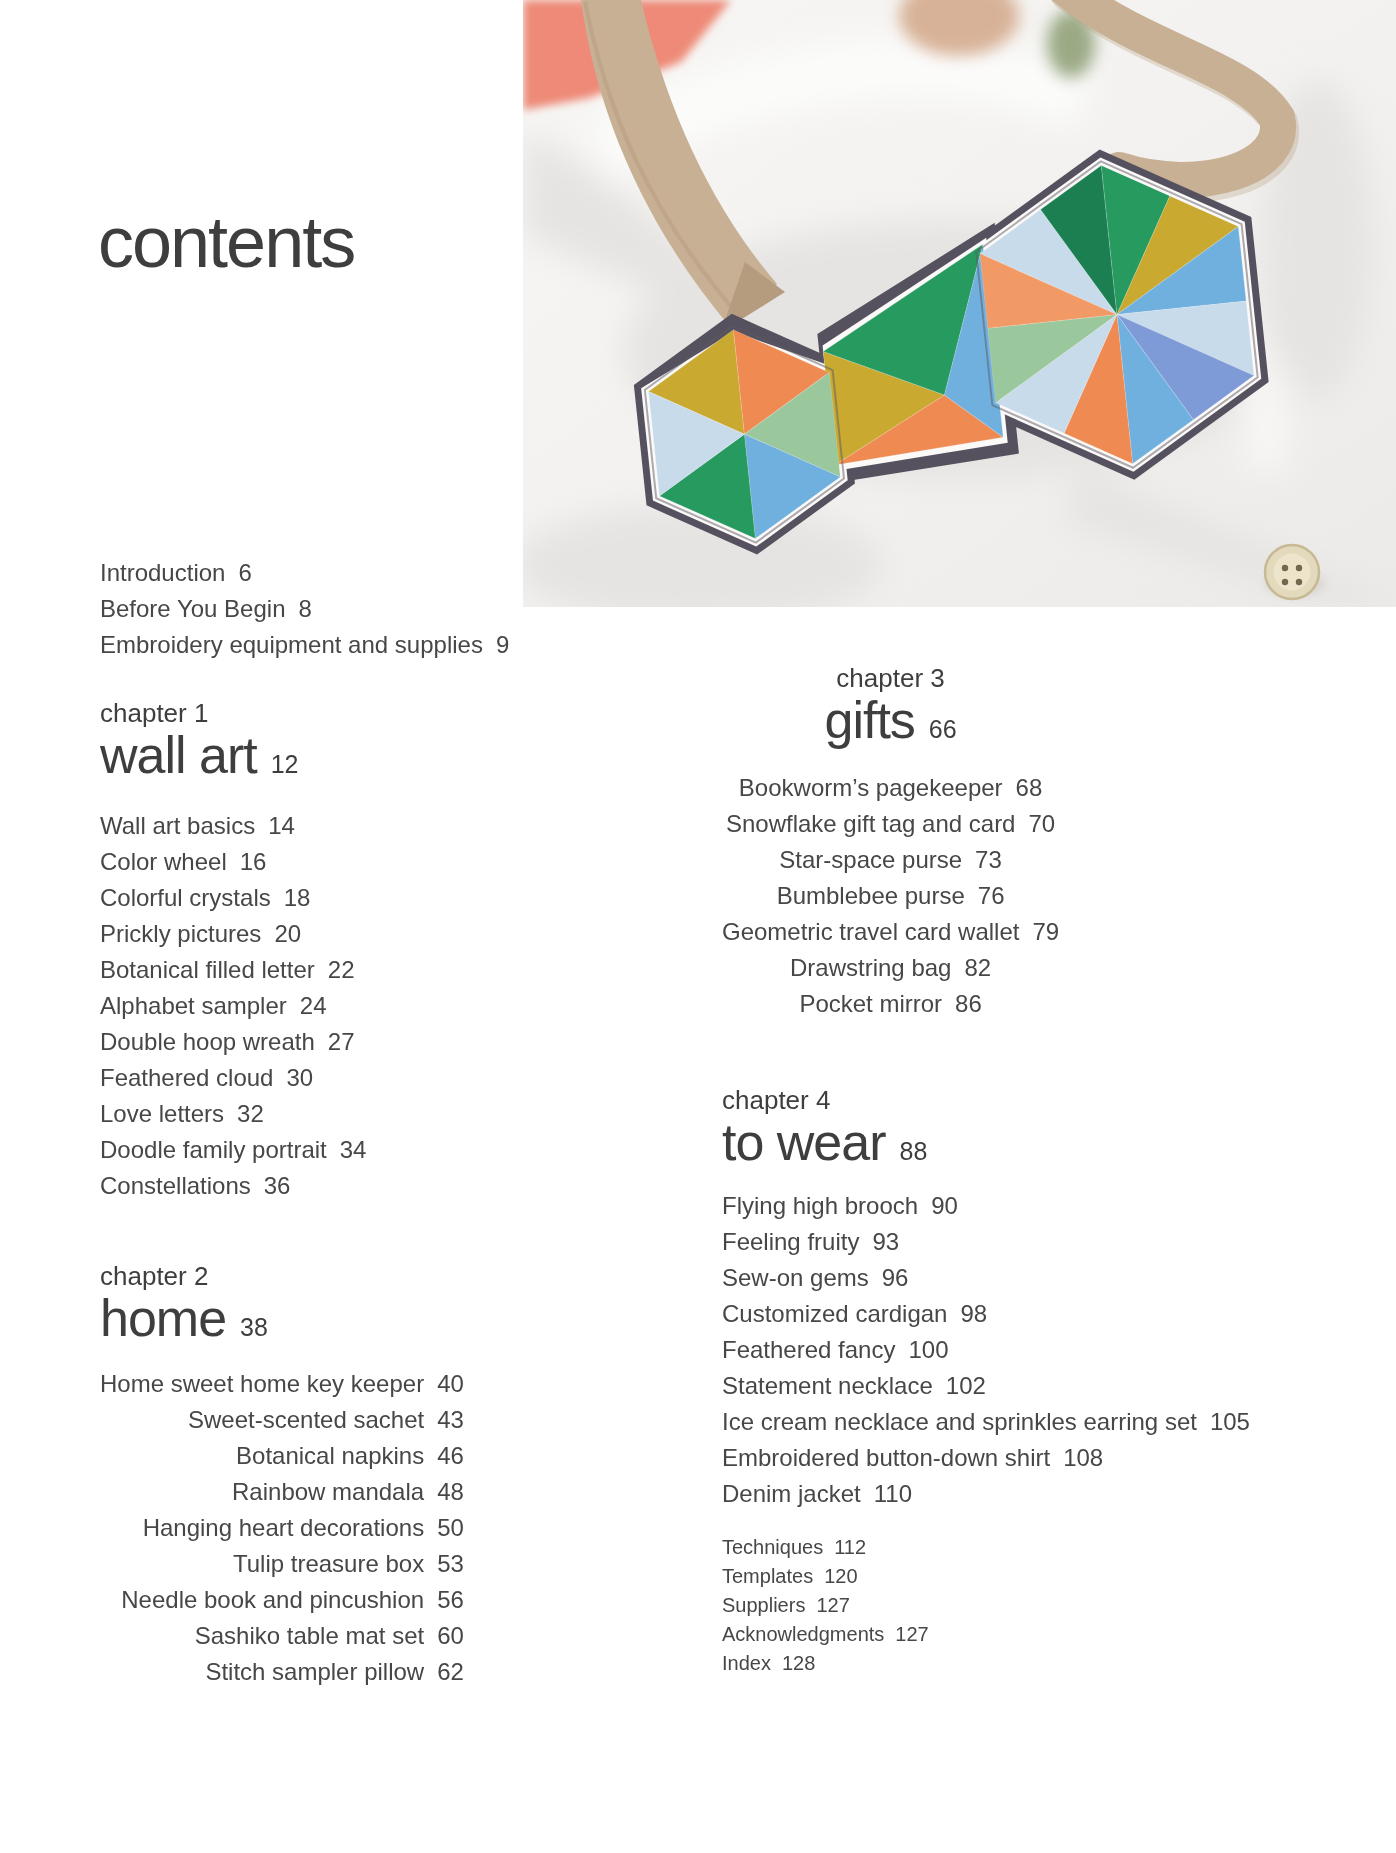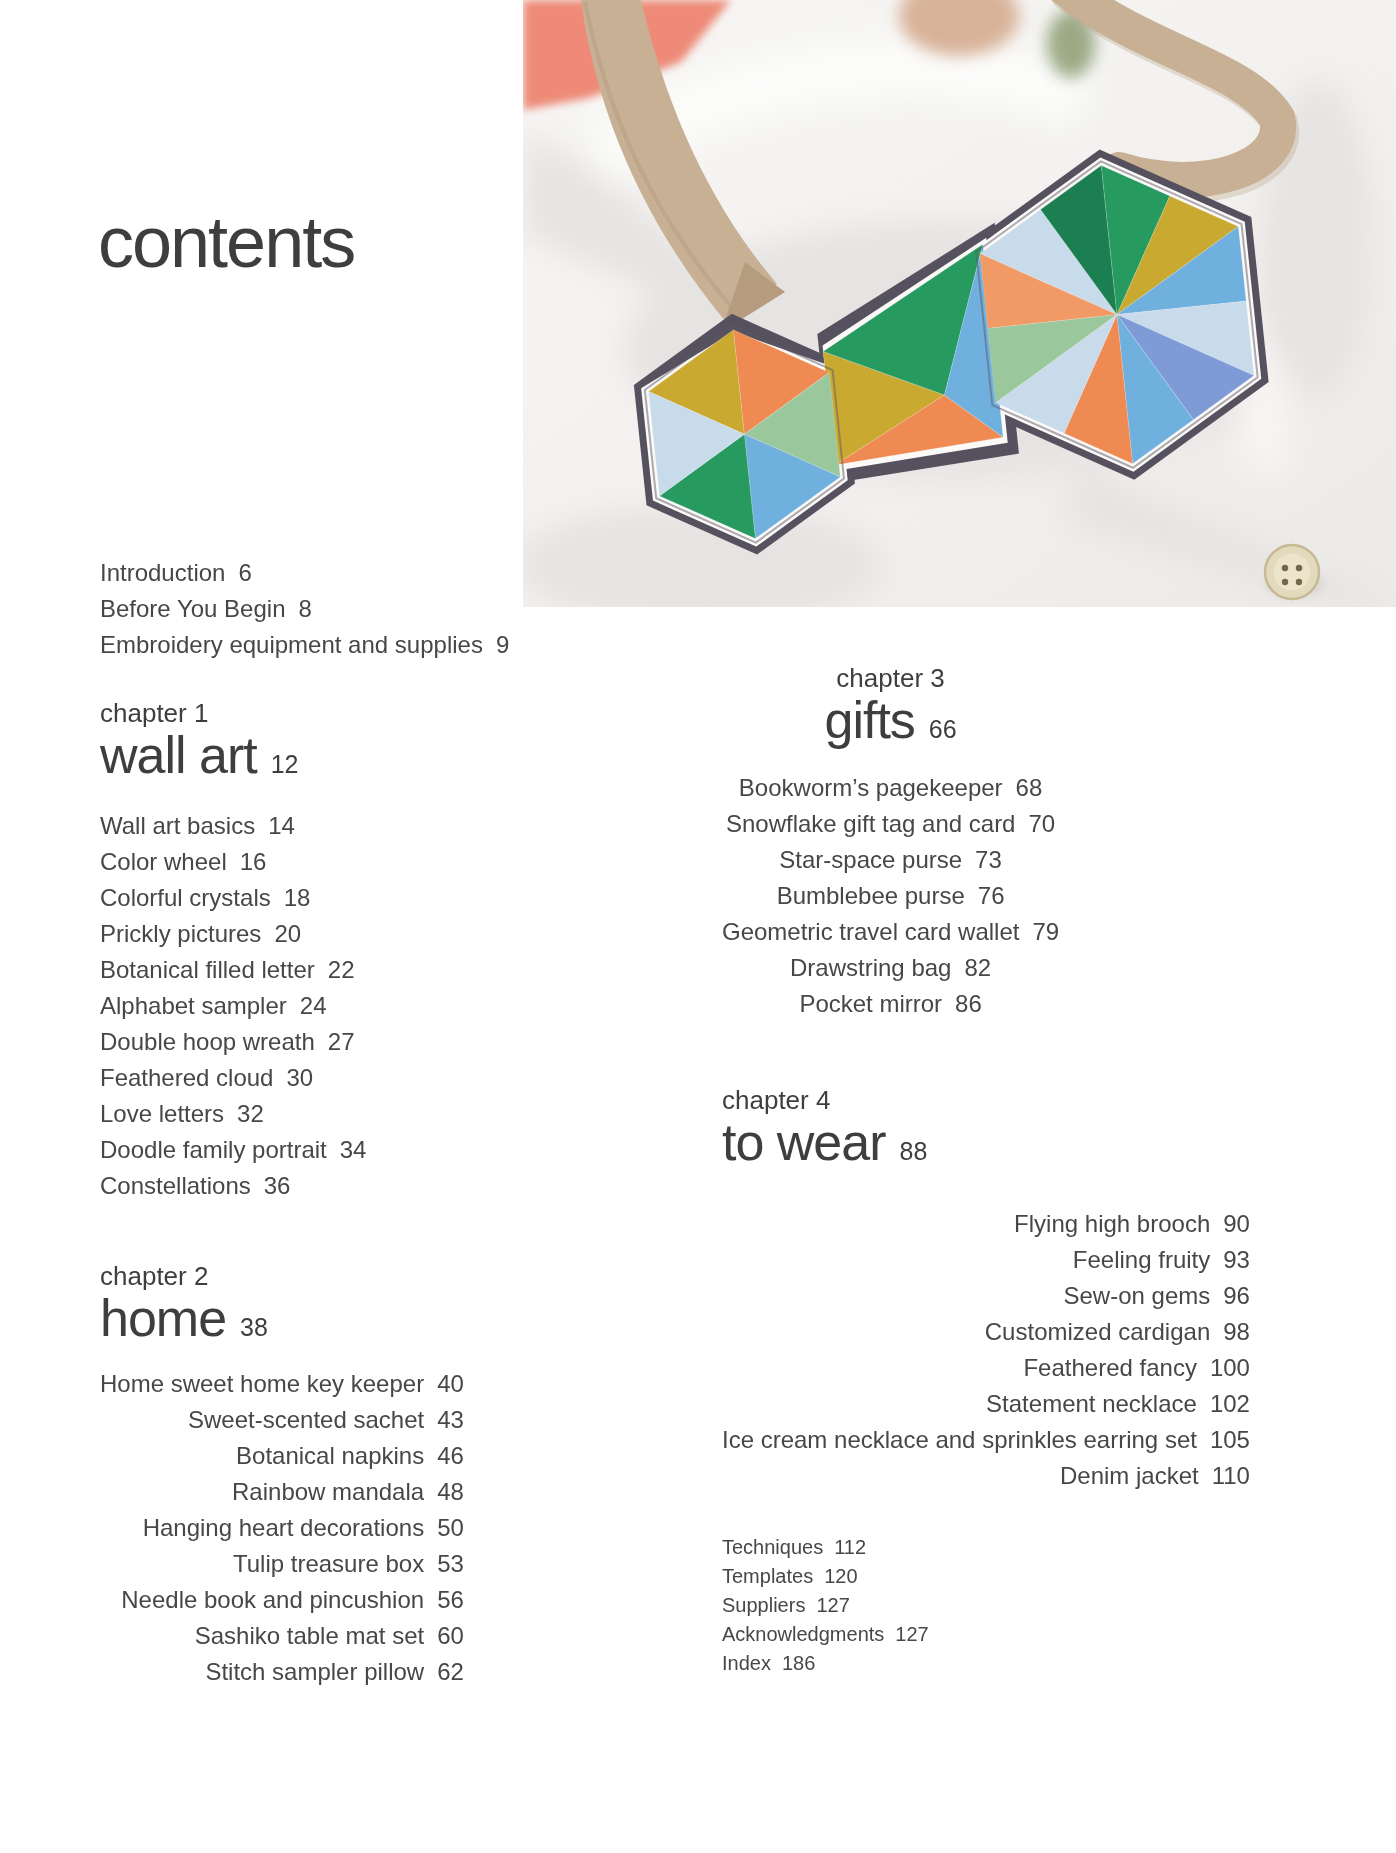--- a/index.html
+++ b/index.html
@@ -27,21 +27,21 @@
   .ch .chapter-title {
     font-size:52px; font-weight:300; letter-spacing:-1px; line-height:54px;
     color:var(--text-dark,#3e3e3e); white-space:nowrap;
   }
   .ch .chapter-title .chnum { font-size:25px; letter-spacing:0; margin-left:14px; }
   .ch .items { font-size:24px; }
 
   .ch1 { left:100px; top:698px; }  .ch1 .items { margin-top:17px; }
   .ch2 { left:100px; top:1261px; } .ch2 .items { margin-top:12px;text-align:right; }
   .ch3 { left:722px; top:663px;text-align:center; }  .ch3 .items { margin-top:14px; }
-  .ch4 { left:722px; top:1085px; } .ch4 .items { margin-top:28px;text-align:right; }
+  .ch4 { left:722px; top:1085px; } .ch4 .items { margin-top:10px; }
 
   .back-matter { left:722px; top:1533px; font-size:20px; }
   .back-matter .toc-row { height:29px; line-height:29px; }
   .back-matter .toc-row .pg { margin-left:11px; }
 
   
   .c-or { fill:var(--tri-orange,#ef8a52); }
   .c-o2 { fill:var(--tri-orange-lt,#f29a66); }
   .c-mu { fill:var(--tri-mustard,#c9a930); }
   .c-em { fill:var(--tri-emerald,#279a60); }
@@ -230,25 +230,26 @@
     <div class="chapter-label">chapter 4</div>
     <div class="chapter-title"><span>to wear</span><span class="chnum">88</span></div>
     <div class="toc items" style="position:static">
         <div class="toc-row"><span class="lbl">Flying high brooch</span><span class="pg">90</span></div>
         <div class="toc-row"><span class="lbl">Feeling fruity</span><span class="pg">93</span></div>
         <div class="toc-row"><span class="lbl">Sew-on gems</span><span class="pg">96</span></div>
         <div class="toc-row"><span class="lbl">Customized cardigan</span><span class="pg">98</span></div>
         <div class="toc-row"><span class="lbl">Feathered fancy</span><span class="pg">100</span></div>
         <div class="toc-row"><span class="lbl">Statement necklace</span><span class="pg">102</span></div>
         <div class="toc-row"><span class="lbl">Ice cream necklace and sprinkles earring set</span><span class="pg">105</span></div>
+        <div class="toc-row"><span class="lbl">Embroidered button-down shirt</span><span class="pg">108</span></div>
         <div class="toc-row"><span class="lbl">Denim jacket</span><span class="pg">110</span></div>
       </div>
   </div>
 
   <div class="toc back-matter">
       <div class="toc-row"><span class="lbl">Techniques</span><span class="pg">112</span></div>
       <div class="toc-row"><span class="lbl">Templates</span><span class="pg">120</span></div>
       <div class="toc-row"><span class="lbl">Suppliers</span><span class="pg">127</span></div>
       <div class="toc-row"><span class="lbl">Acknowledgments</span><span class="pg">127</span></div>
-      <div class="toc-row"><span class="lbl">Index</span><span class="pg">186</span></div>
+      <div class="toc-row"><span class="lbl">Index</span><span class="pg">128</span></div>
     </div>
 
 </div>
 
 </body></html>

